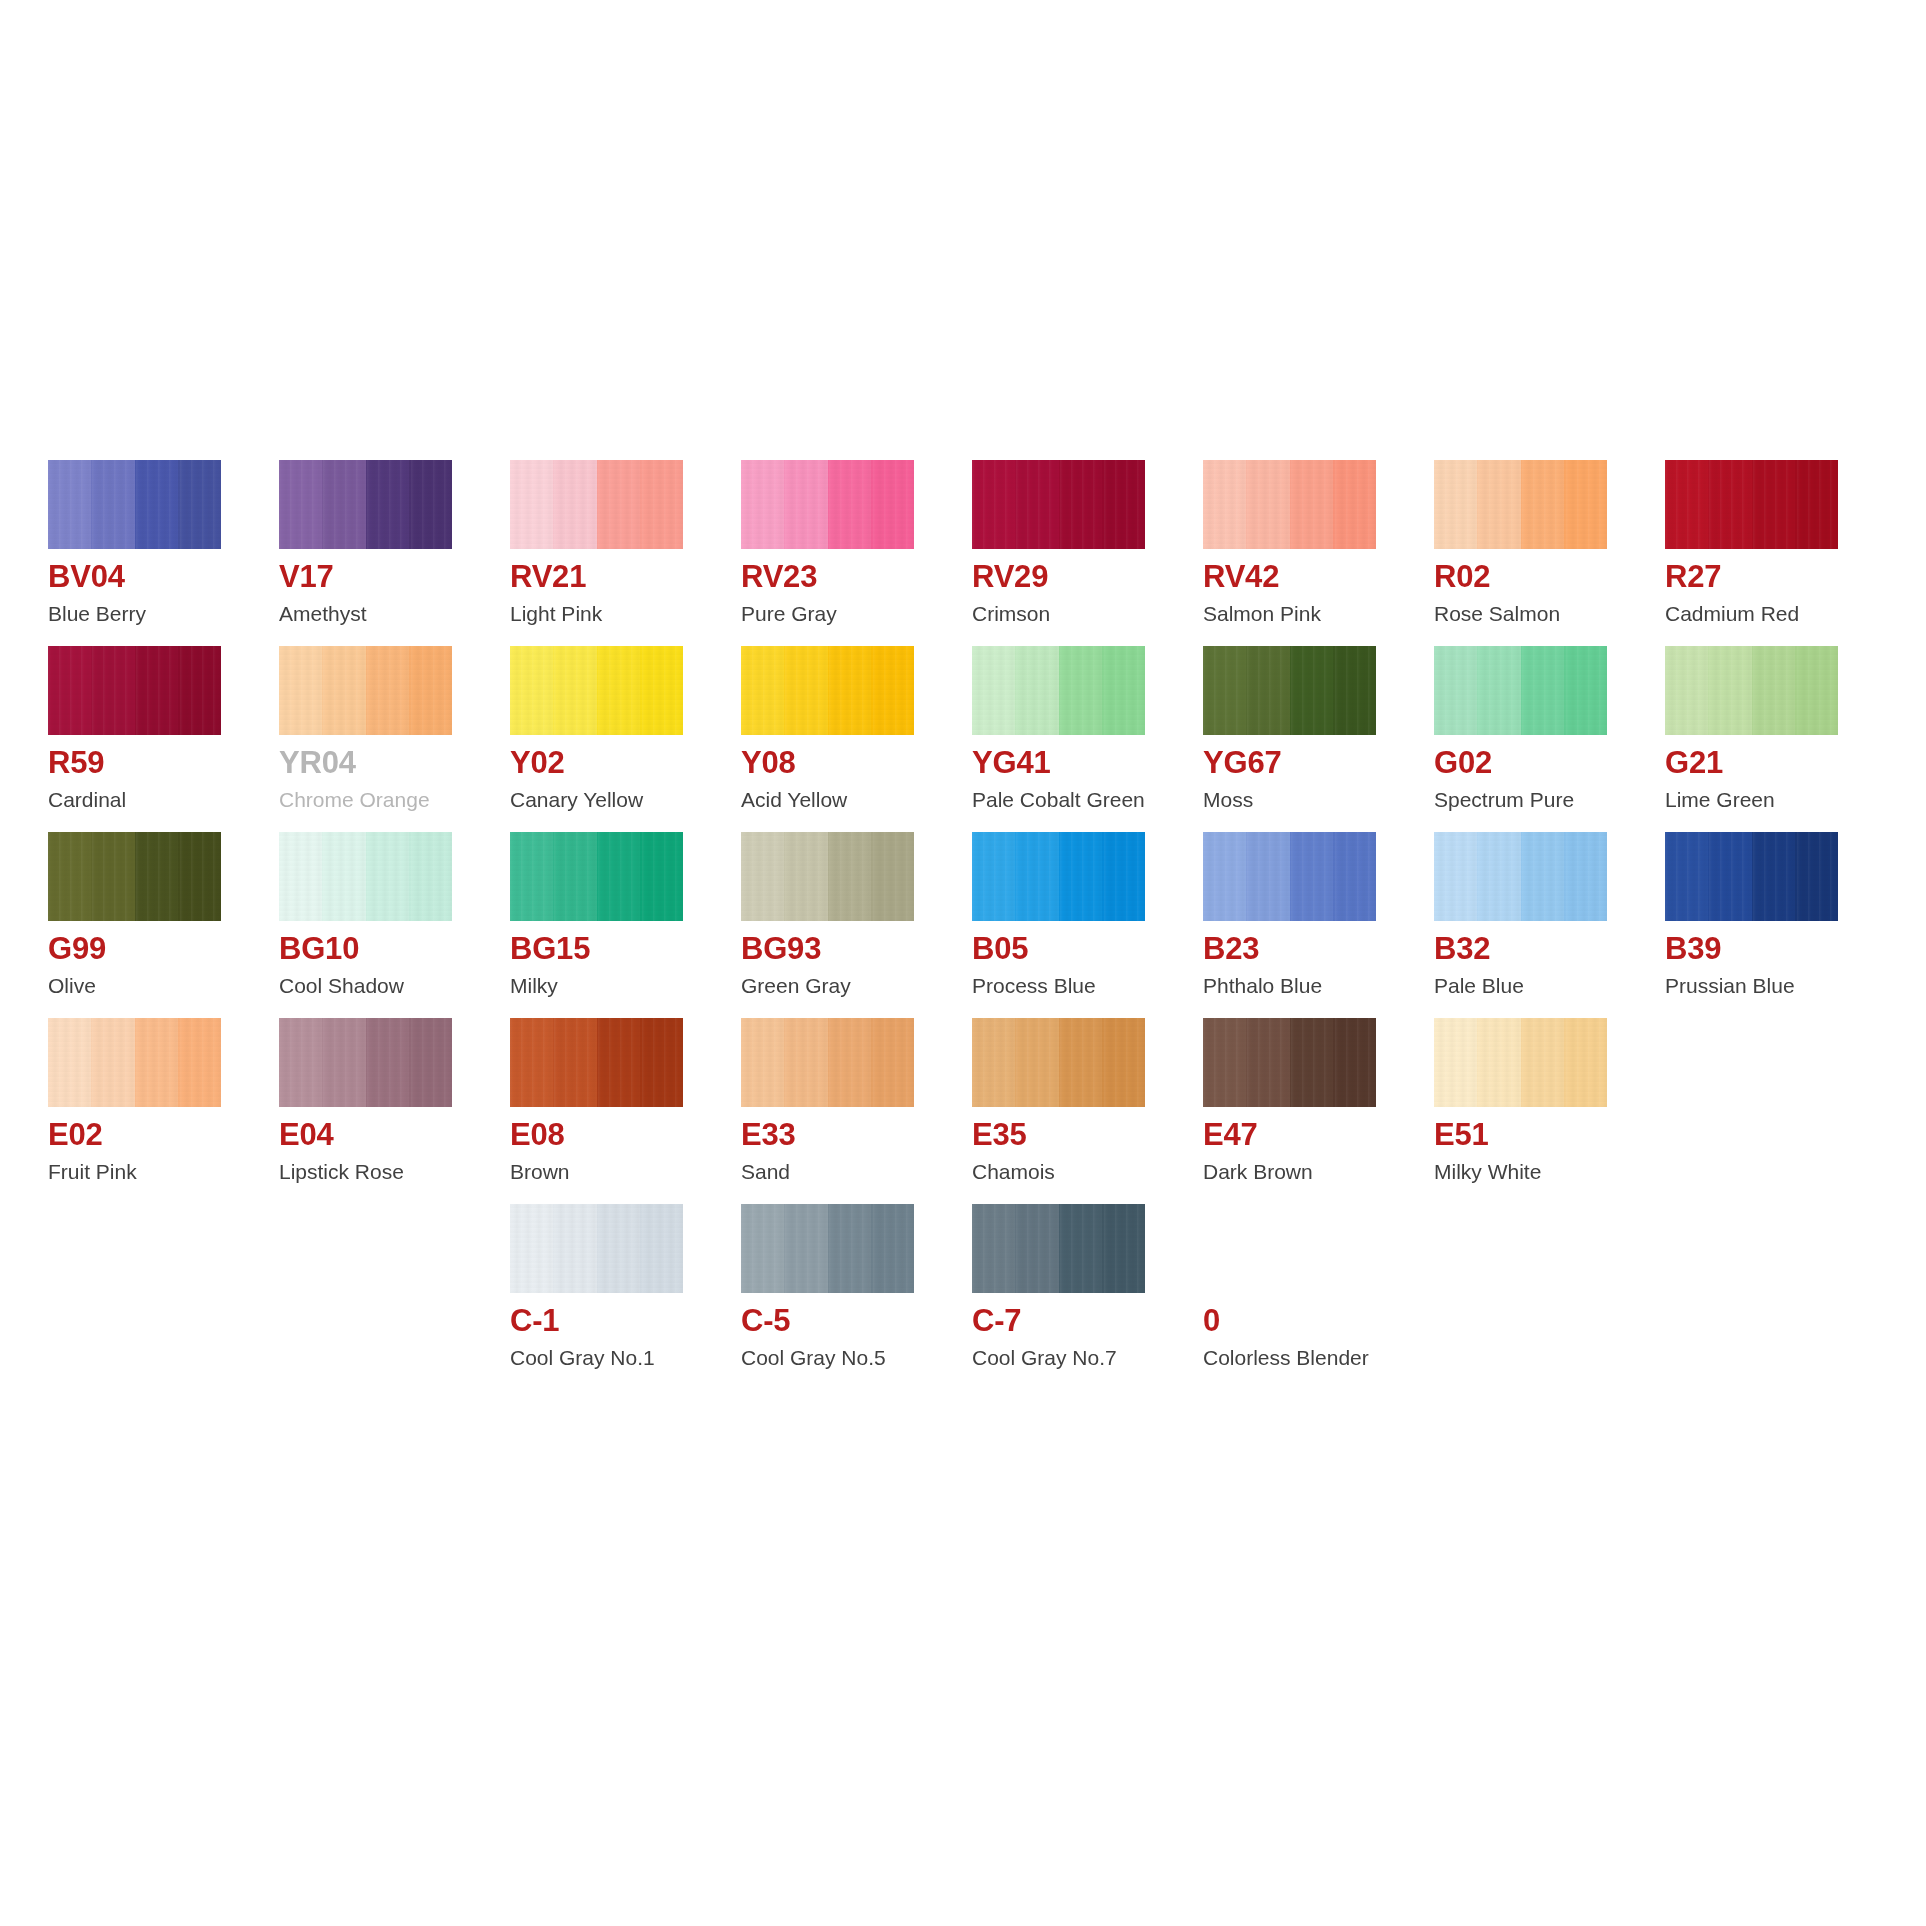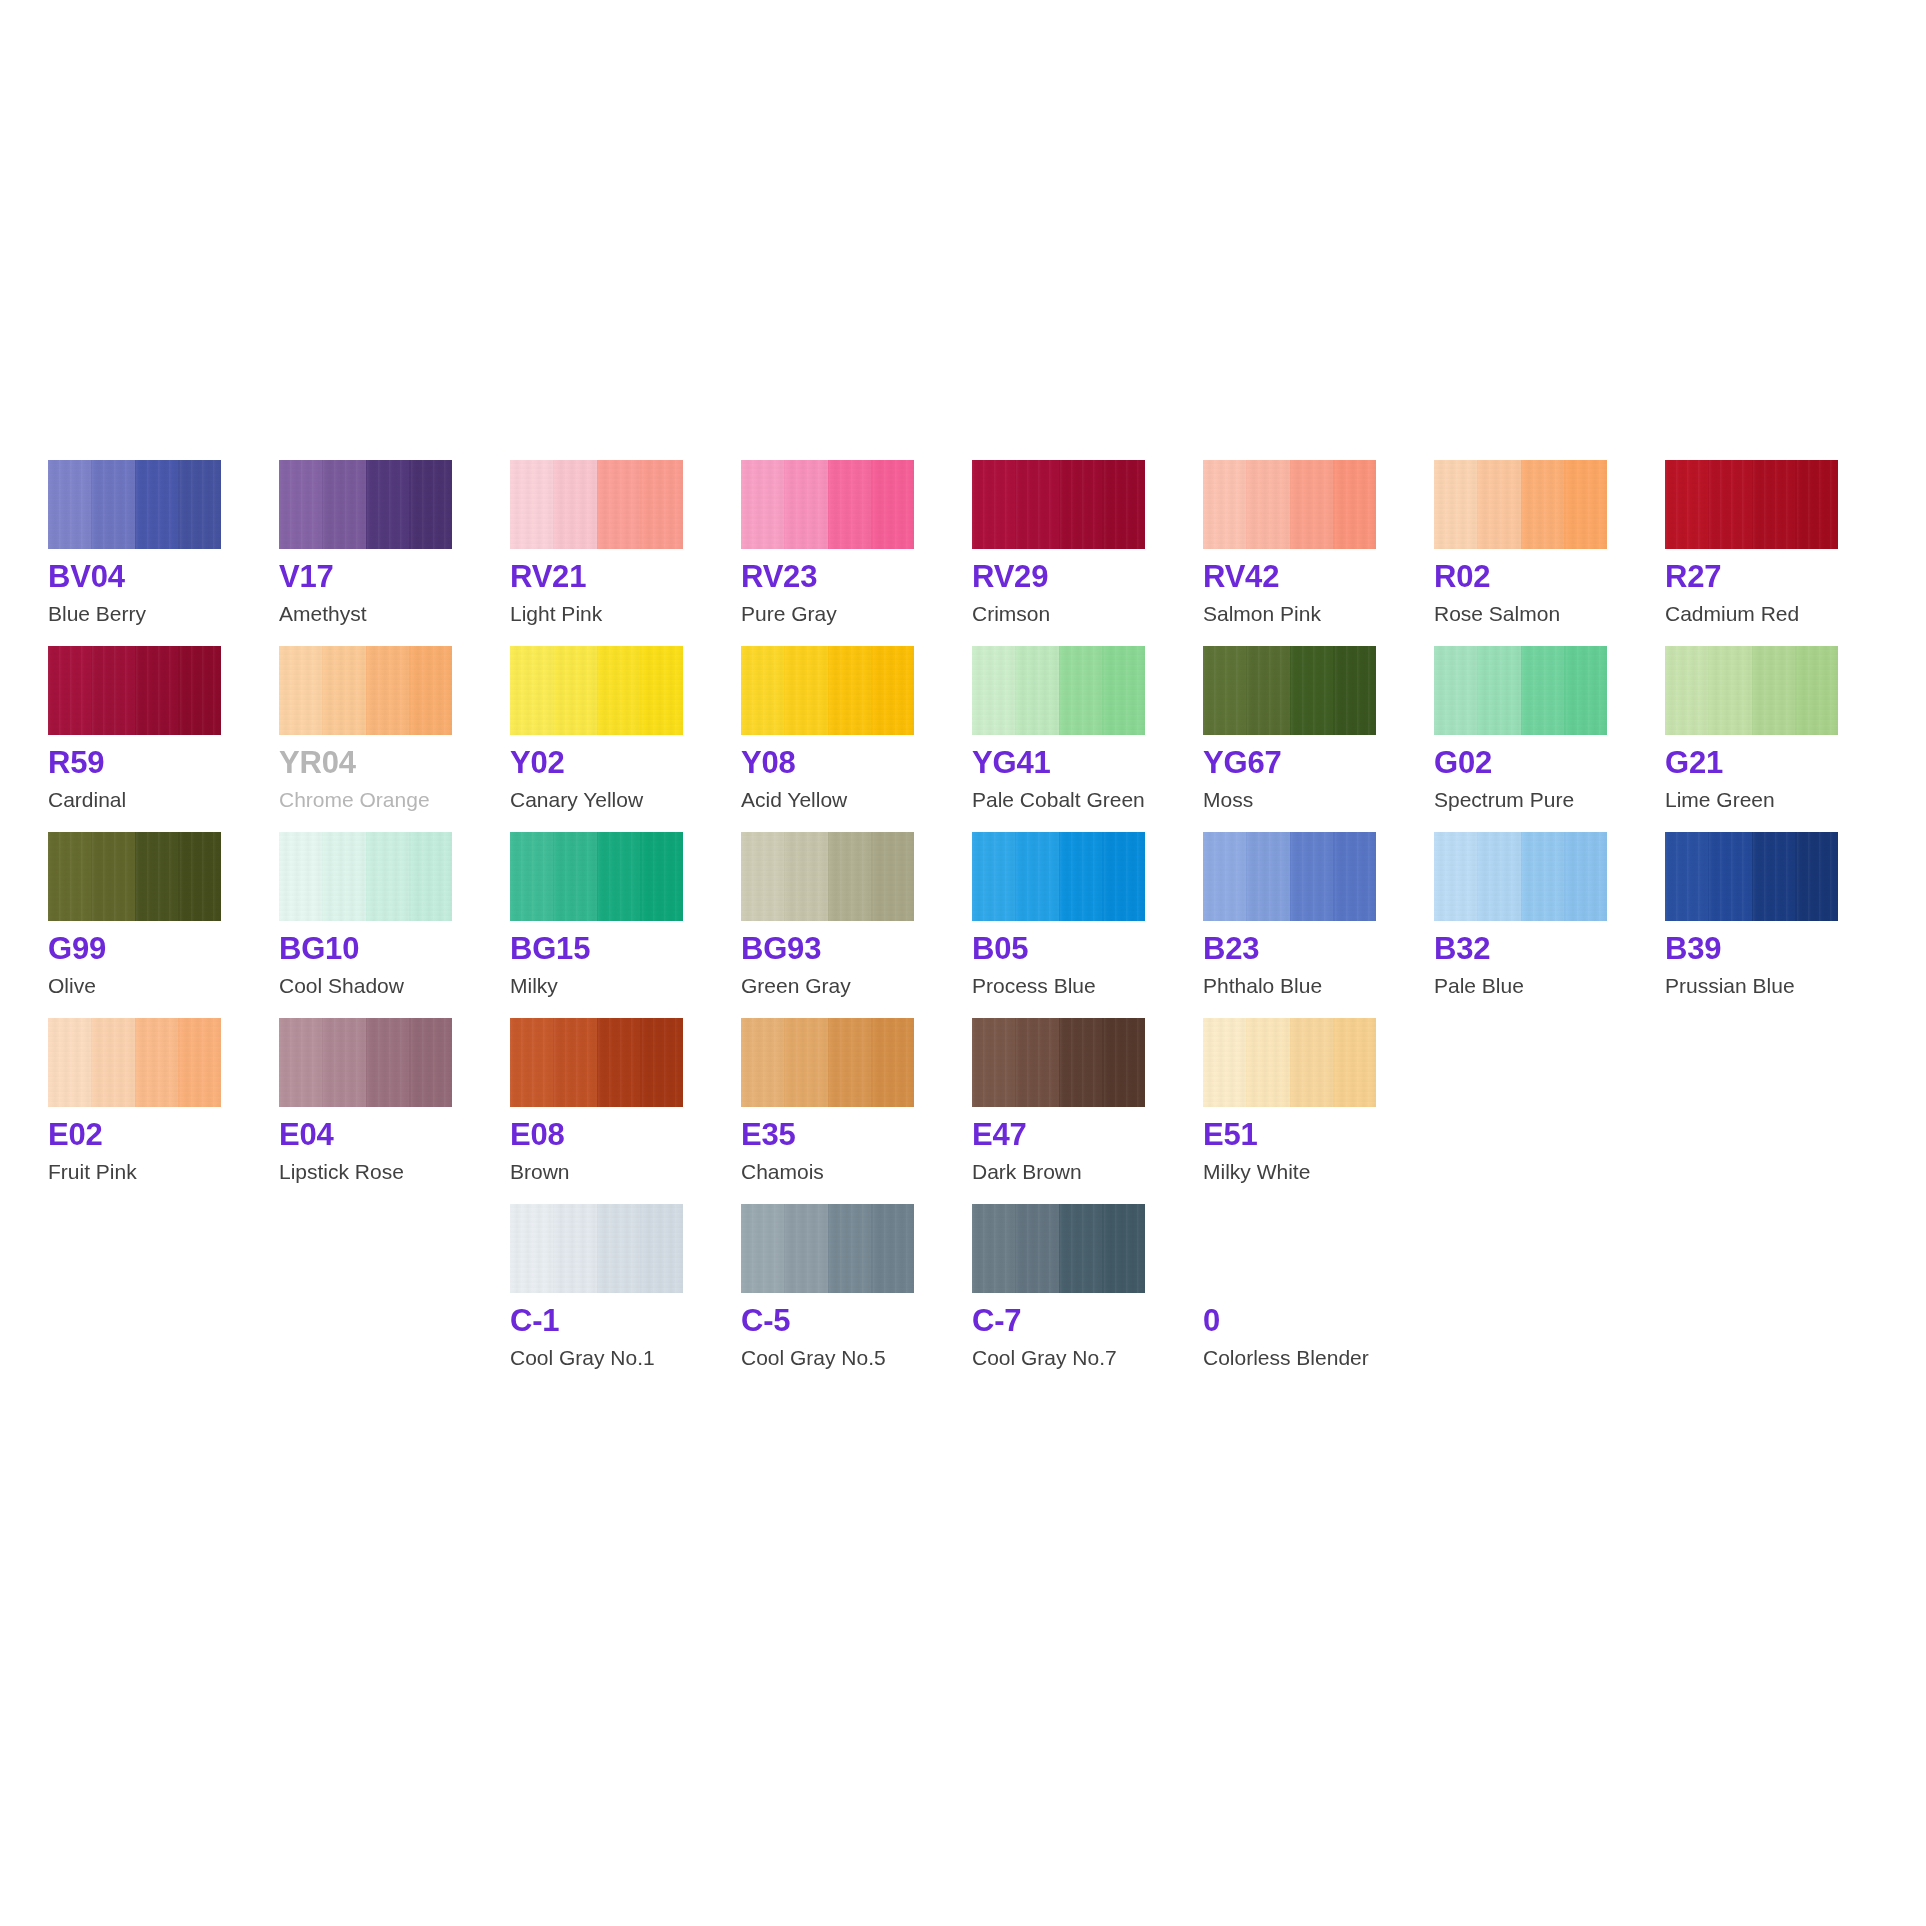--- a/index.html
+++ b/index.html
@@ -73,21 +73,21 @@
     border: 0;
   }
 
   .swatch-code {
     position: absolute;
     left: 0;
     top: 101px;
     font-size: 31px;
     font-weight: bold;
     letter-spacing: -0.2px;
-    color: #6d28d9;
+    color: #b91c1c;
     line-height: 1;
     white-space: nowrap;
   }
 
   .swatch-name {
     position: absolute;
     left: 0;
     top: 143px;
     font-size: 21px;
     font-weight: normal;
@@ -399,20 +399,31 @@
           <div class="band" style="background: rgb(193, 82, 38);"></div>
           <div class="band" style="background: rgb(171, 61, 24);"></div>
           <div class="band" style="background: rgb(163, 55, 20);"></div>
           <div class="grain"></div>
         </div>
         <div class="swatch-code">E08</div>
         <div class="swatch-name">Brown</div>
       </div>
       <div class="swatch-cell">
         <div class="swatch-chip">
+          <div class="band" style="background: rgb(245, 196, 150);"></div>
+          <div class="band" style="background: rgb(242, 186, 136);"></div>
+          <div class="band" style="background: rgb(236, 170, 114);"></div>
+          <div class="band" style="background: rgb(232, 162, 102);"></div>
+          <div class="grain"></div>
+        </div>
+        <div class="swatch-code">E33</div>
+        <div class="swatch-name">Sand</div>
+      </div>
+      <div class="swatch-cell">
+        <div class="swatch-chip">
           <div class="band" style="background: rgb(231, 178, 118);"></div>
           <div class="band" style="background: rgb(227, 169, 105);"></div>
           <div class="band" style="background: rgb(217, 151, 82);"></div>
           <div class="band" style="background: rgb(212, 143, 72);"></div>
           <div class="grain"></div>
         </div>
         <div class="swatch-code">E35</div>
         <div class="swatch-name">Chamois</div>
       </div>
       <div class="swatch-cell">

